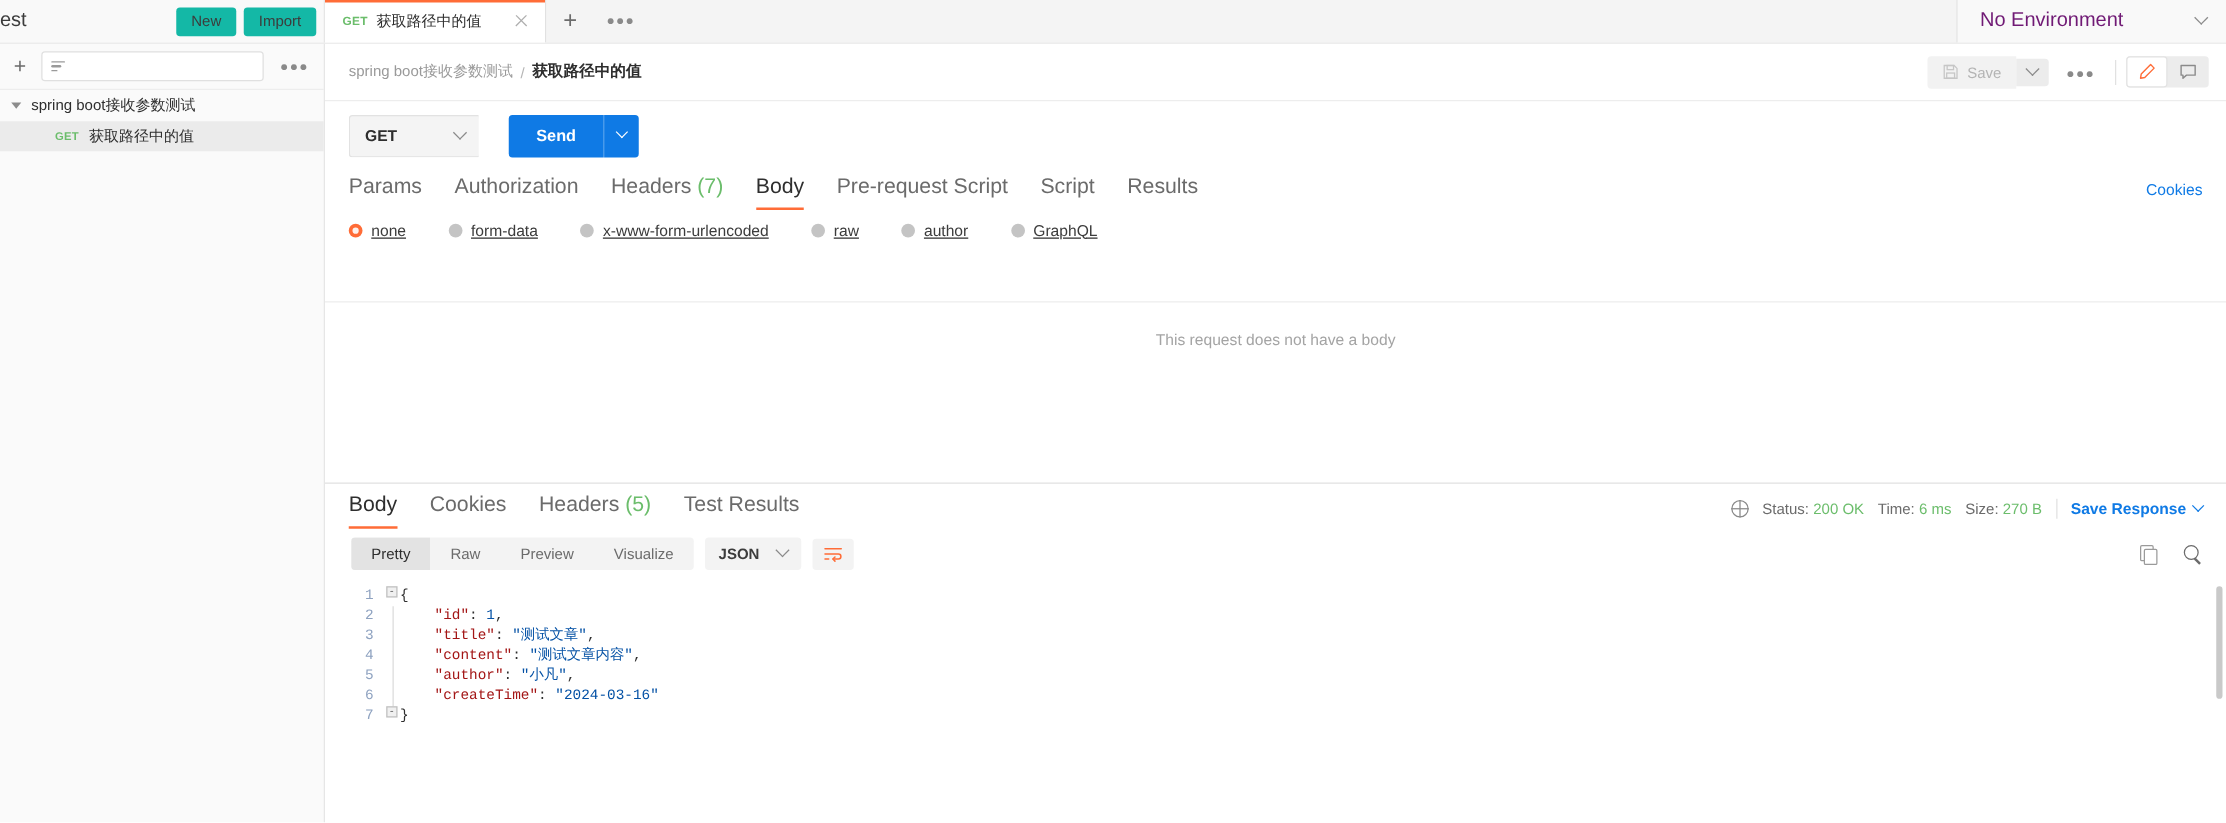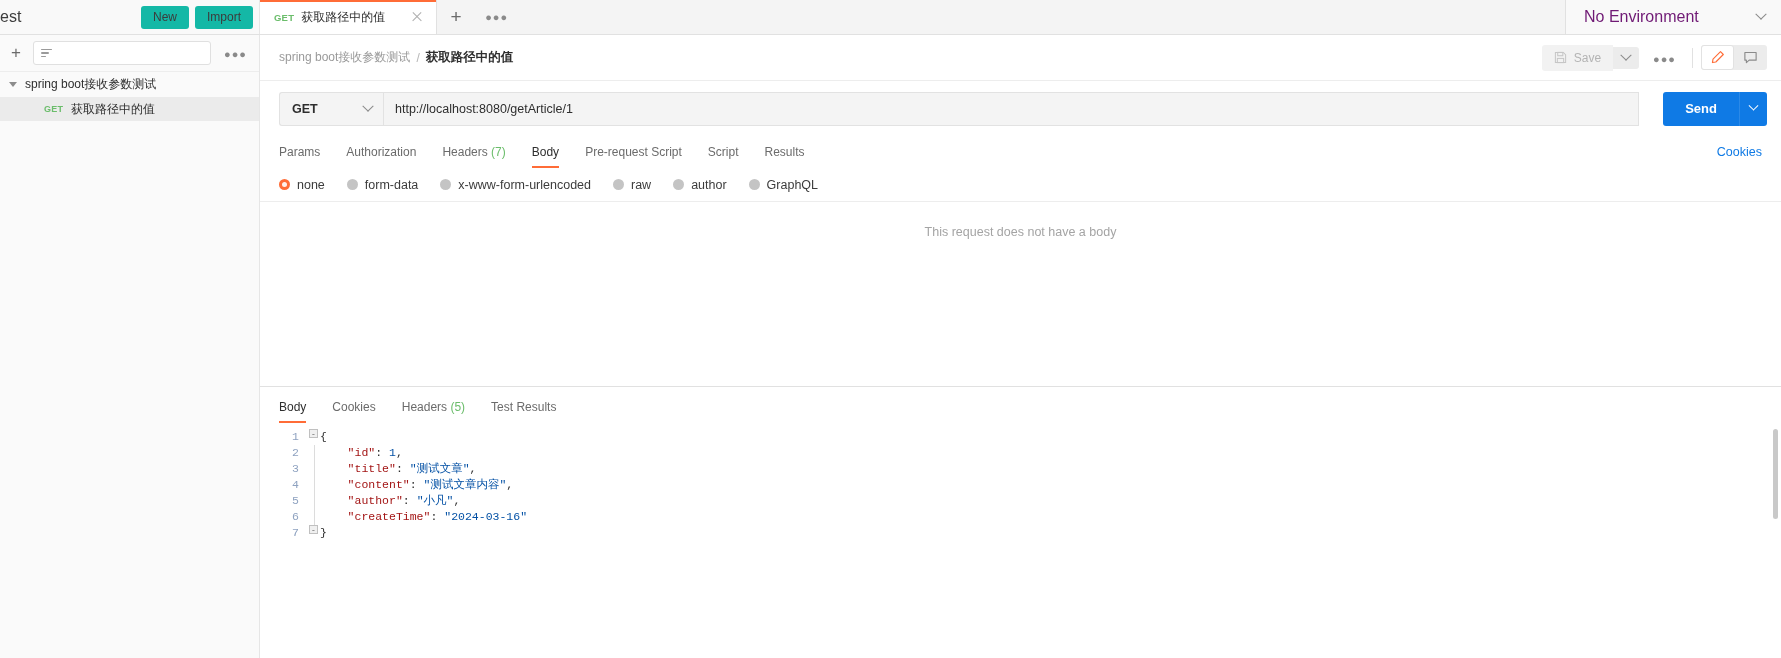--- a/index.html
+++ b/index.html
@@ -151,43 +151,43 @@
     display: flex; align-items: center; justify-content: center; cursor: pointer;
     border-left: 1px solid #2a89e8;
   }
   .chev-w { width: 7px; height: 7px; border-right: 1.4px solid #fff; border-bottom: 1.4px solid #fff;
             transform: rotate(45deg) translate(-2px,-2px); }
 
   .req-tabs-row {
     height: 32px; display: flex; align-items: flex-end; padding: 0 19px; gap: 0;
     position: relative;
   }
-  .rtab { font-size: 12px; color: #6b6b6b; padding: 0 13px 9px 13px; cursor: pointer; position: relative; white-space: nowrap; }
+  .rtab { font-size: 17px; color: #6b6b6b; padding: 0 13px 9px 13px; cursor: pointer; position: relative; white-space: nowrap; }
   .rtab:first-child { padding-left: 0; }
   .rtab.active { color: #2e2e2e; }
   .rtab.active::after {
     content: ""; position: absolute; left: 13px; right: 13px; bottom: 0; height: 2px; background: #ff6c37;
   }
   .rtab:first-child.active::after { left: 0; right: 13px; }
   .cnt { color: #6bbd6b; }
   .cookies-link { margin-left: auto; font-size: 12.5px; color: #0f7ae5; padding-bottom: 9px; cursor: pointer; }
 
-  .bodytype-row { height: 33px; display: flex; align-items: center; padding: 0 19px; gap: 0; }
+  .bodytype-row { height: 33px; display: flex; align-items: center; padding: 0 19px; gap: 12px; text-decoration: underline; }
   .radio-opt { display: flex; align-items: center; gap: 7px; margin-right: 22px; cursor: pointer; }
   .radio { width: 11px; height: 11px; border-radius: 50%; background: #c4c4c4; position: relative; }
   .radio.sel { background: #ff6c37; }
   .radio.sel::after {
     content: ""; position: absolute; left: 3px; top: 3px; width: 5px; height: 5px; border-radius: 50%;
     background: #fff; opacity: .9;
   }
   .radio-label { font-size: 12.5px; color: #3c3c3c; }
 
   .empty-body {
     flex: 1; display: flex; align-items: flex-start; justify-content: center;
-    padding-top: 23px; border-top: 1px solid #ededed;
+    padding-top: 23px; border-top: 1px solid #ededed; margin-top: 40px;
   }
   .empty-text { font-size: 12.5px; color: #a4a4a4; }
 
   
   .response { border-top: 1px solid #e1e1e1; display: flex; flex-direction: column; height: 272px; }
   .resp-tabs-row { height: 36px; display: flex; align-items: flex-end; padding: 0 19px; }
   .resp-meta { margin-left: auto; display: flex; align-items: center; gap: 11px; padding-bottom: 8px; }
   .globe {
     width: 14px; height: 14px; border: 1.2px solid #8a8a8a; border-radius: 50%; position: relative;
   }
@@ -355,23 +355,20 @@
             </div>
           </div>
         </div>
       </div>
 
       <div class="url-bar">
         <div class="method-select">
           <span class="method-text">GET</span>
           <span class="chev"></span>
         </div>
-        <div class="url-input">
-          <span class="url-text">http://localhost:8080/getArticle/1</span>
-        </div>
         <div class="send-grp">
           <div class="send-btn">Send</div>
           <div class="send-caret">
             <span class="chev-w"></span>
           </div>
         </div>
       </div>
 
       <div class="req-tabs-row">
         <div class="rtab"><span>Params</span></div>
@@ -414,22 +411,55 @@
       <div class="empty-body">
         <span class="empty-text">This request does not have a body</span>
       </div>
 
       <div class="response">
         <div class="resp-tabs-row">
           <div class="rtab active"><span>Body</span></div>
           <div class="rtab"><span>Cookies</span></div>
           <div class="rtab"><span>Headers</span> <span class="cnt">(5)</span></div>
           <div class="rtab"><span>Test Results</span></div>
-        </div>
-
+          <div class="resp-meta">
+            <span class="globe"></span>
+            <span class="meta-item"><span>Status:</span> <span class="meta-val">200 OK</span></span>
+            <span class="meta-item"><span>Time:</span> <span class="meta-val">6 ms</span></span>
+            <span class="meta-item"><span>Size:</span> <span class="meta-val">270 B</span></span>
+            <span class="meta-sep"></span>
+            <span class="save-resp">
+                <span>Save Response</span>
+                <span class="chev-b"></span>
+              </span>
+          </div>
+        </div>
+
+        <div class="view-toolbar">
+          <div class="seg">
+            <div class="seg-item active">Pretty</div>
+            <div class="seg-item">Raw</div>
+            <div class="seg-item">Preview</div>
+            <div class="seg-item">Visualize</div>
+          </div>
+          <div class="json-select">
+            <span class="json-label">JSON</span>
+            <span class="chev"></span>
+          </div>
+          <div class="wrap-btn">
+            <svg width="15" height="13" viewBox="0 0 16 14">
+              <path d="M1 2.2h14M1 6.6h11.5a2.2 2.2 0 010 4.4H8M1 11h3.2" fill="none" stroke="#ff6c37" stroke-width="1.3" stroke-linecap="round"></path>
+              <path d="M9.6 9.2L7.8 11l1.8 1.8" fill="none" stroke="#ff6c37" stroke-width="1.3" stroke-linecap="round" stroke-linejoin="round"></path>
+            </svg>
+          </div>
+          <div class="tb-right">
+            <span class="copy-icon"></span>
+            <span class="search-icon"></span>
+          </div>
+        </div>
 
         <div class="code-area">
           <div class="gutter">
               <div>1</div>
               <div>2</div>
               <div>3</div>
               <div>4</div>
               <div>5</div>
               <div>6</div>
               <div>7</div>

